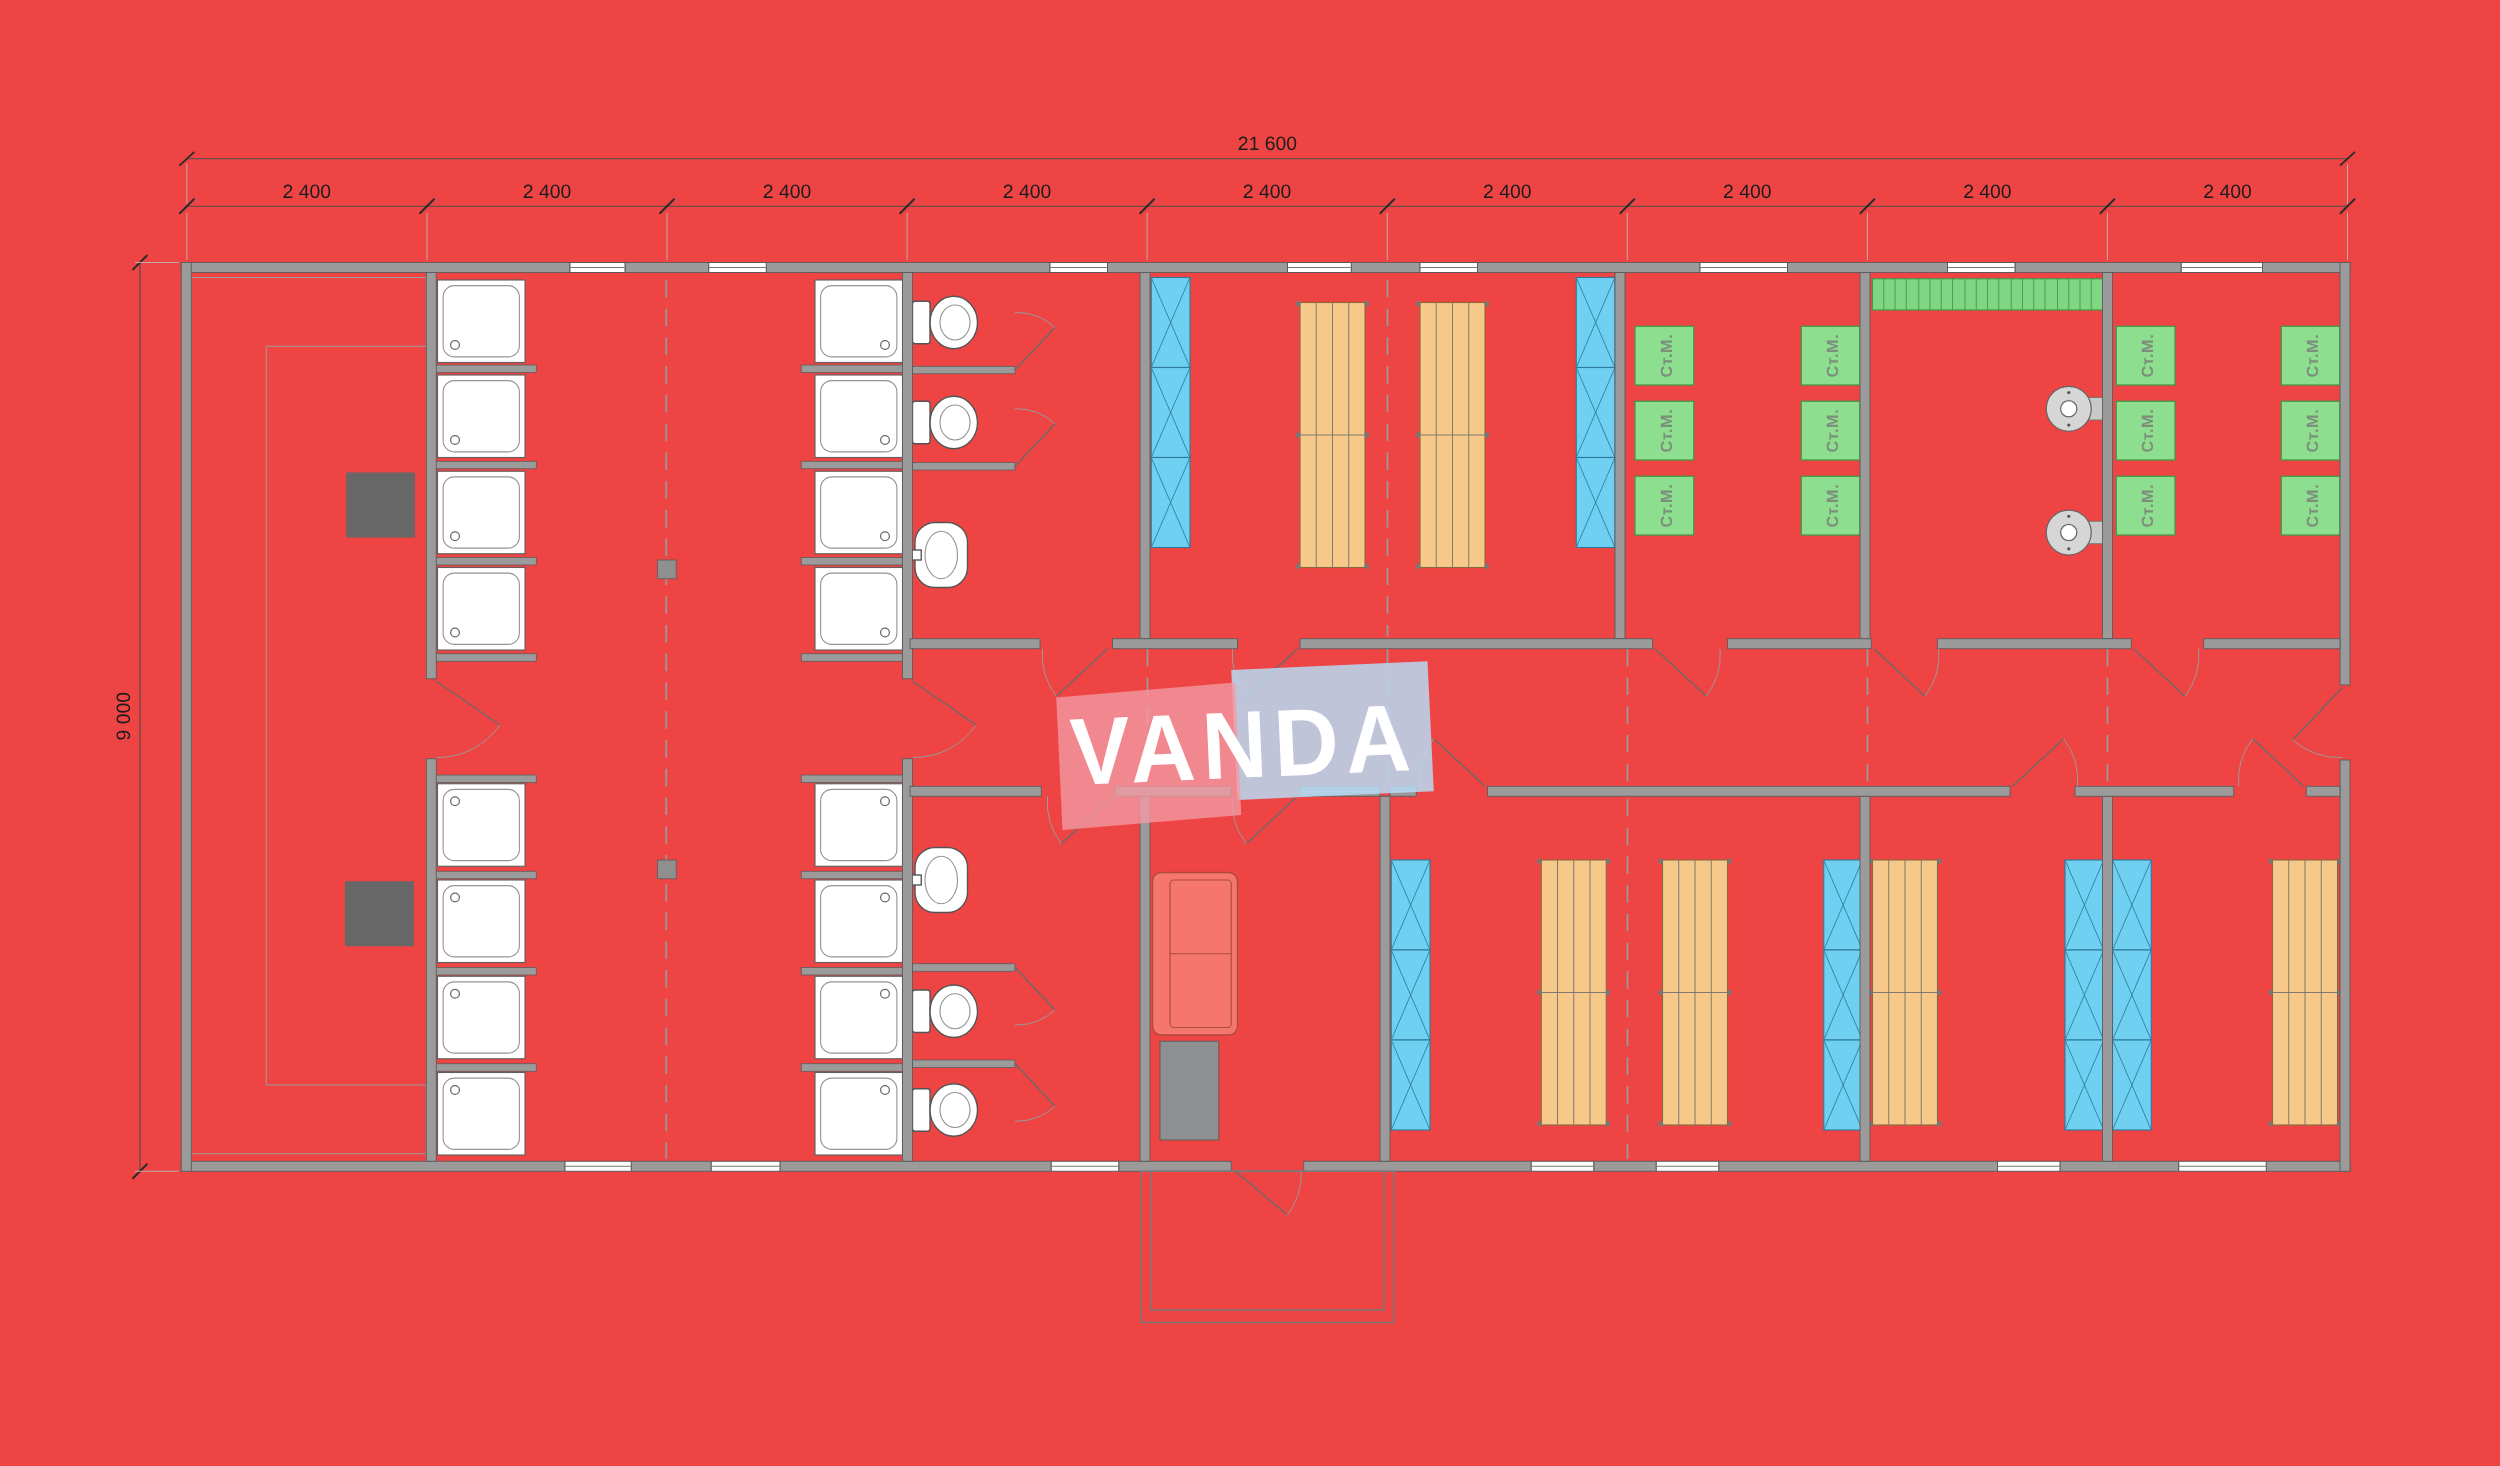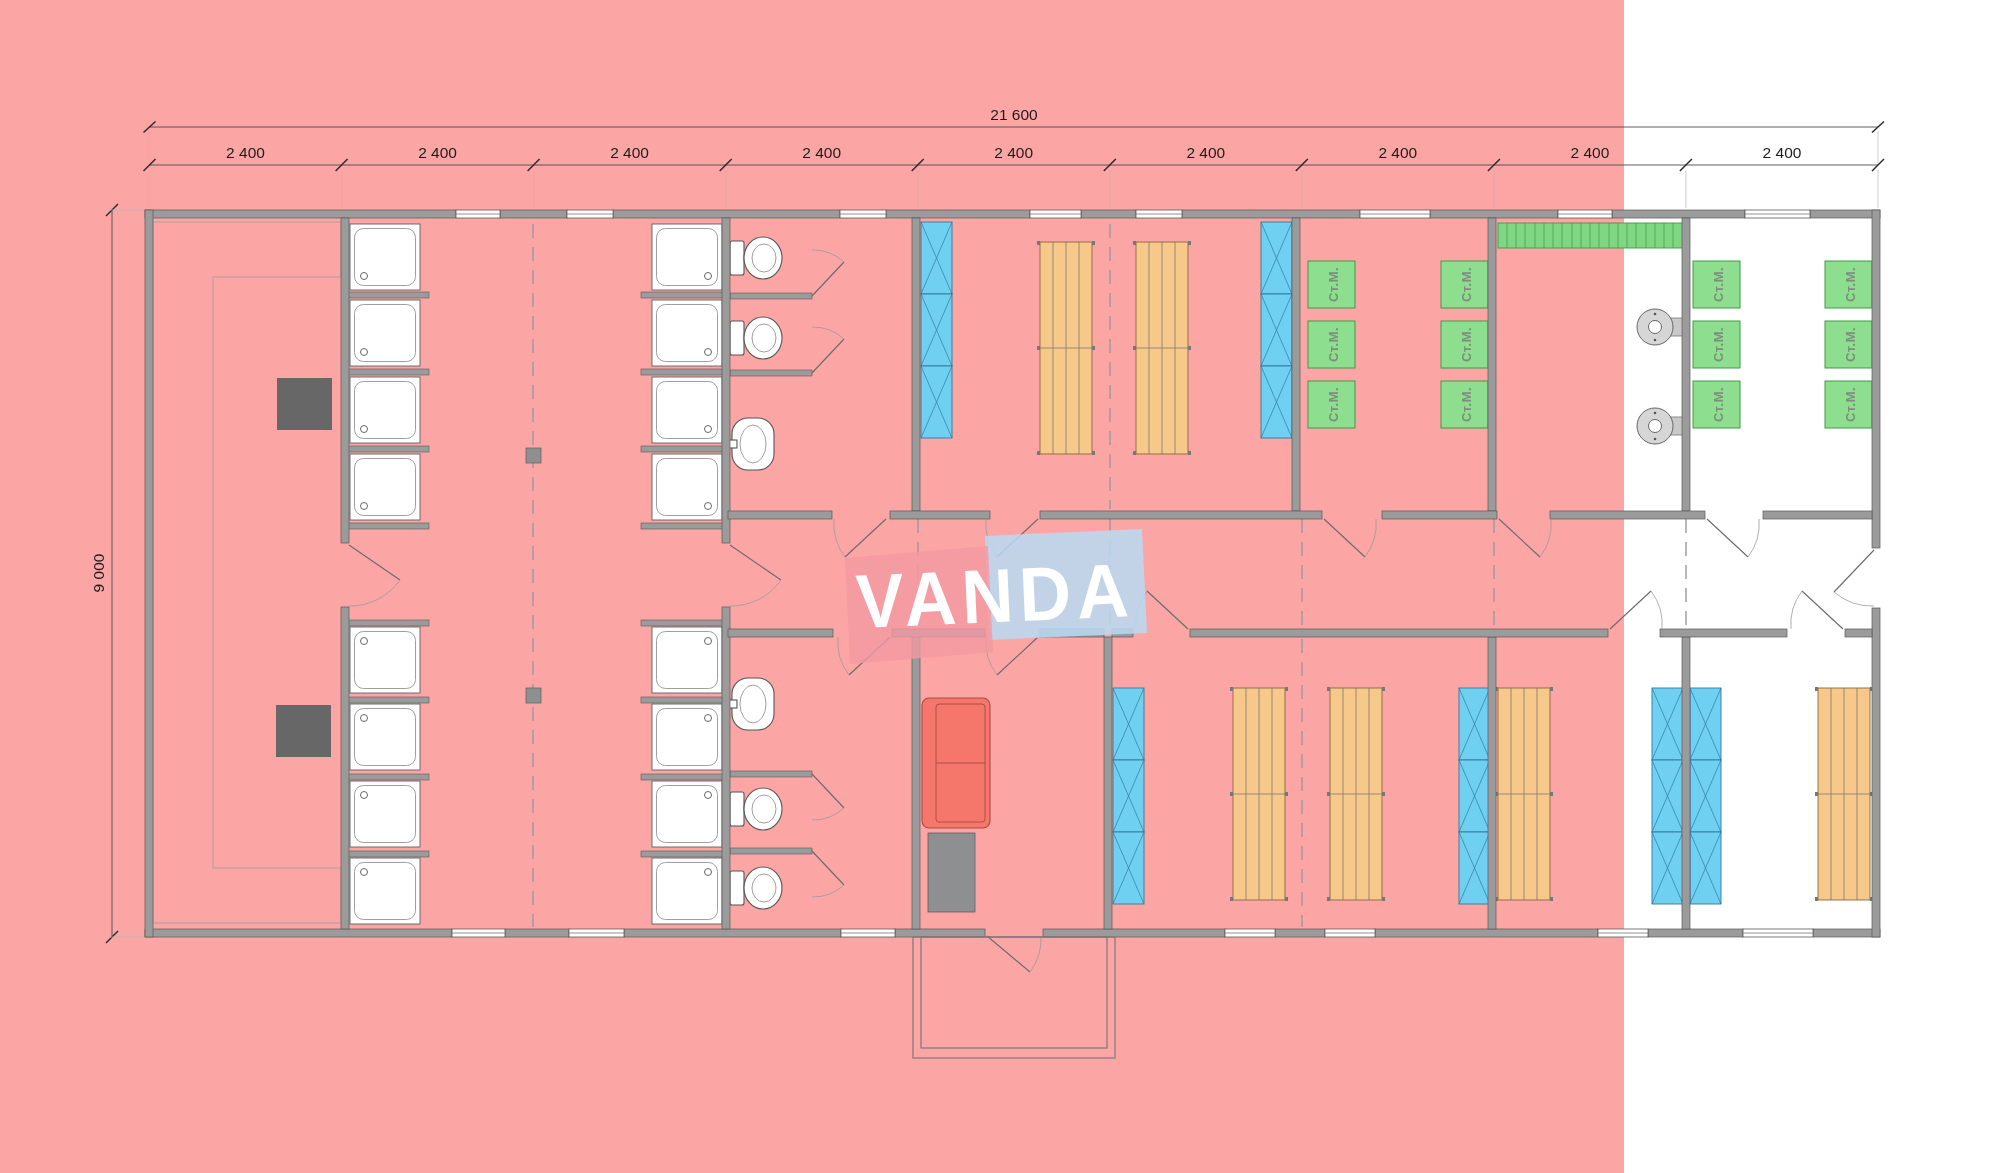--- a/index.html
+++ b/index.html
@@ -1,16 +1,16 @@
 <!DOCTYPE html>
 <html style="--wall: #9b9b9b; --wallStroke: #5a5a5a; --locker: #6fd0f2; --lockerStroke: #2e7c9d; --bunk: #f6c98b; --bunkStroke: #8a6a3c; --machine: #8ede90; --machineStroke: #3f9b45; --machineText: #7b8f7b; --bench: #7fd683; --sofa: #f5766b; --sofaStroke: #ad4a40; --table: #8d8f90; --darkTable: #676767; --dash: #9a9a9a; --dim: #4d4d4d; --logoPink: rgba(242,154,163,0.8); --logoBlue: rgba(183,219,243,0.85); --logoText: #ffffff;"><head>
 <meta charset="utf-8">
 <style>
   html,body{margin:0;padding:0;background:#fff;}
-  .stage{width:1624px;height:1173px;background:#fca5a5;position:relative;font-family:"Liberation Sans",sans-serif;}
+  .stage{width:2000px;height:1173px;background:#ef4444;position:relative;font-family:"Liberation Sans",sans-serif;}
   svg{display:block}
   .wall{fill:var(--wall);stroke:var(--wallStroke);stroke-width:.7}
   .win{fill:#fff;stroke:var(--wallStroke);stroke-width:.8}
   .winline{stroke:#777;stroke-width:.8}
   .fixw{fill:#fff;stroke:#555;stroke-width:1.1}
   .fixl{fill:none;stroke:#949494;stroke-width:.9}
   .stub{fill:var(--wall);stroke:var(--wallStroke);stroke-width:.6}
   .door{fill:none;stroke:#6a6a6a;stroke-width:1.1}
   .arc{fill:none;stroke:#9a9a9a;stroke-width:.8}
   .dash{stroke:var(--dash);stroke-width:1.4;stroke-dasharray:14 9;fill:none}

